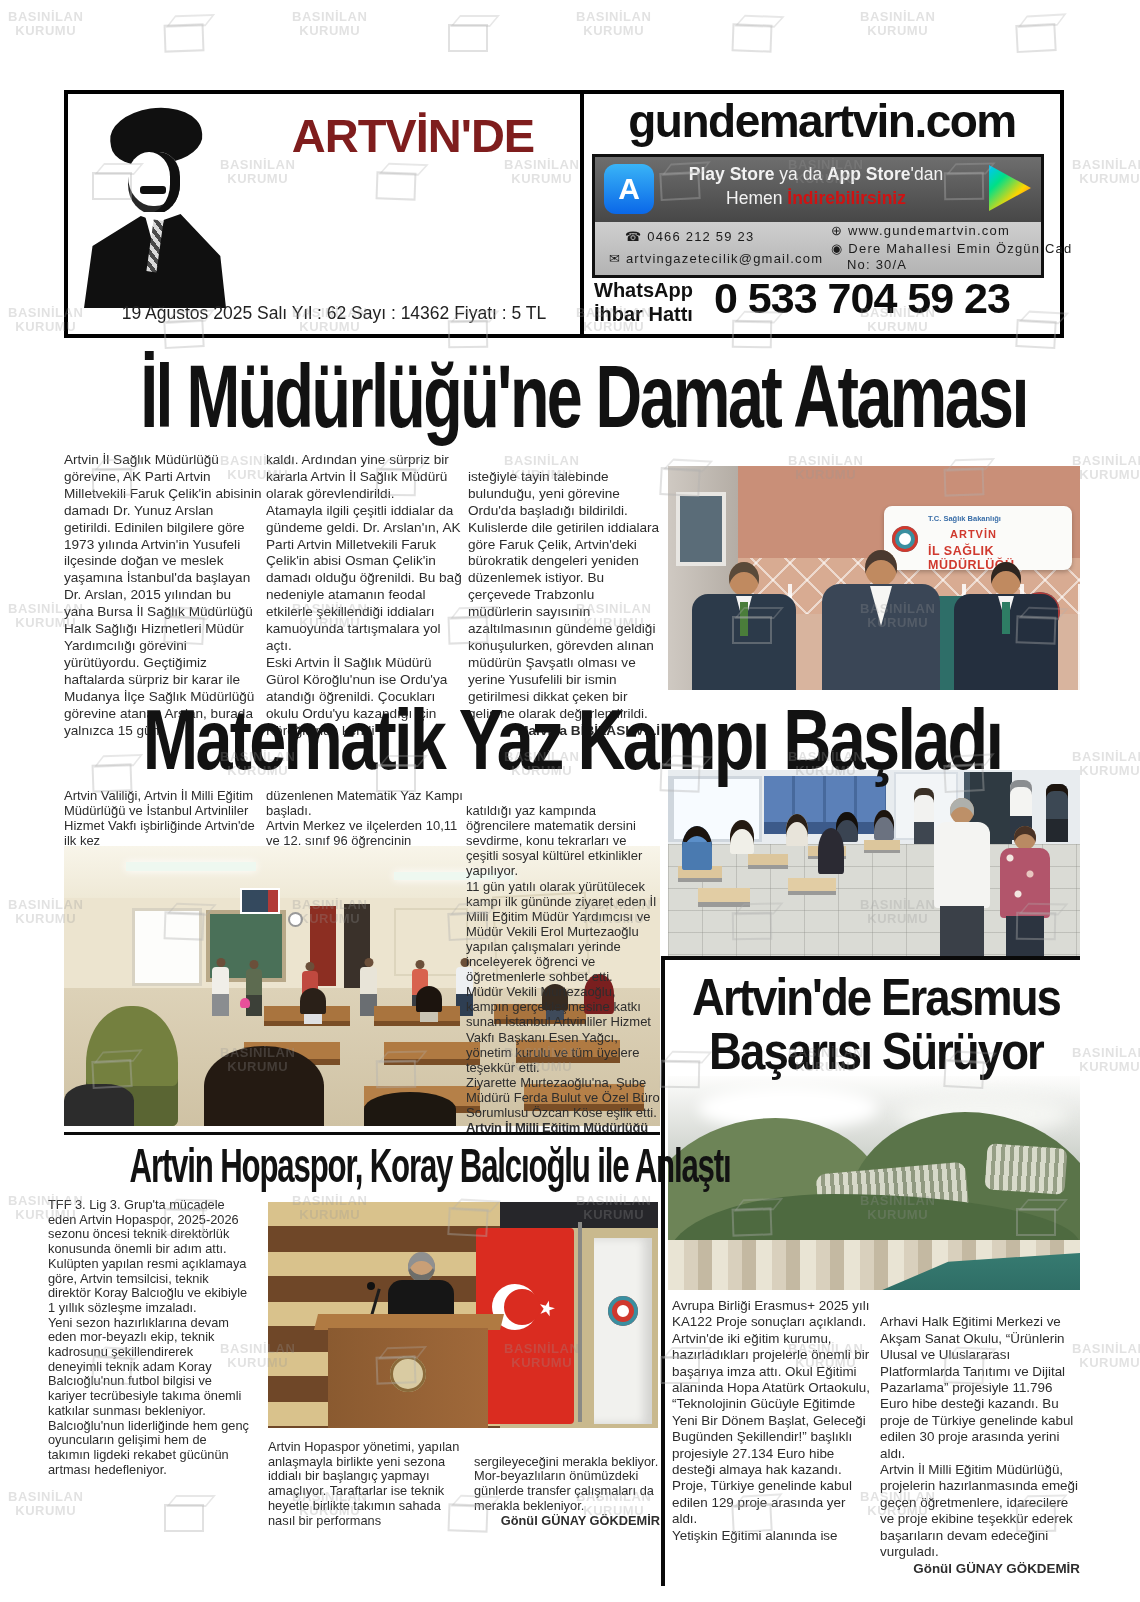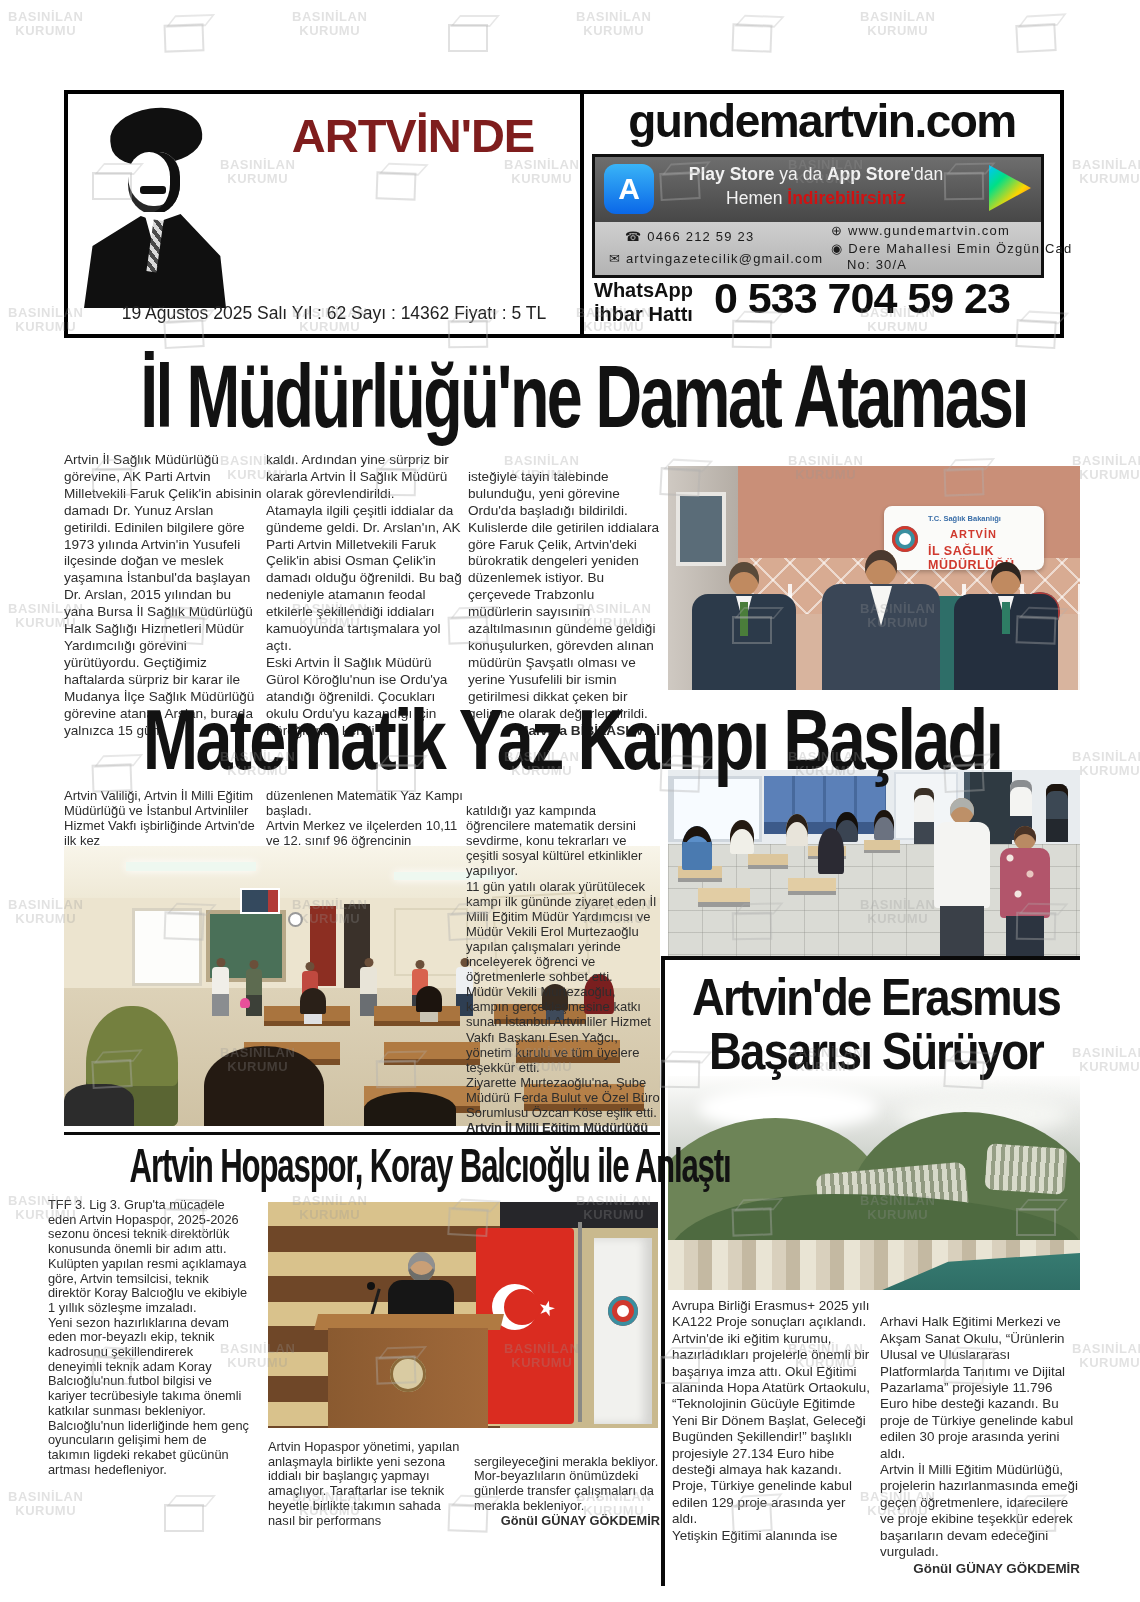--- a/index.html
+++ b/index.html
@@ -98,21 +98,21 @@
   </div>
 
   <div class="photo" style="left:668px;top:466px;width:412px;height:224px;background:#d8b49e;">
     <div class="abs" style="left:0;top:0;width:70px;height:224px;background:linear-gradient(90deg,#cfc9c2,#b4ada5);"></div>
     <div class="abs" style="left:8px;top:26px;width:42px;height:66px;background:#5a6c78;border:4px solid #e8e6e2;"></div>
     <div class="abs" style="left:70px;top:0;width:342px;height:92px;background:#c98f78;"></div>
     <div class="abs" style="left:70px;top:92px;width:342px;height:56px;background:#d8ab92;background-image:repeating-linear-gradient(45deg,rgba(255,255,255,.55) 0 2px,transparent 2px 24px),repeating-linear-gradient(-45deg,rgba(255,255,255,.55) 0 2px,transparent 2px 24px);"></div>
     <div class="abs" style="left:120px;top:118px;width:292px;height:106px;background:linear-gradient(180deg,#9ed1cb,#7fbab4);background-image:repeating-linear-gradient(90deg,rgba(255,255,255,.85) 0 4px,transparent 4px 58px);"></div>
     <div class="abs" style="left:252px;top:130px;width:58px;height:94px;background:#2e6e68;"></div>
     <div class="abs" style="left:352px;top:126px;width:40px;height:40px;border-radius:50%;background:#f4f4f2;box-shadow:inset 0 0 0 4px #b23a38, inset 0 0 0 10px #2e7d78;"></div>
-    <div class="abs" style="left:216px;top:40px;width:160px;height:64px;background:#fbfbf9;border-radius:8px;box-shadow:0 2px 4px rgba(0,0,0,.25);">
+    <div class="abs" style="left:216px;top:40px;width:188px;height:64px;background:#fbfbf9;border-radius:8px;box-shadow:0 2px 4px rgba(0,0,0,.25);">
       <div class="abs" style="left:8px;top:20px;width:26px;height:26px;border-radius:50%;background:#fff;box-shadow:inset 0 0 0 3px #d0392e, inset 0 0 0 7px #3a8fa0;"></div>
       <div class="abs sign-small" style="left:44px;top:8px;">T.C. Sağlık Bakanlığı</div>
       <div class="abs sign-l1" style="left:44px;top:22px;">ARTVİN</div>
       <div class="abs sign-l2" style="left:44px;top:38px;">İL SAĞLIK MÜDÜRLÜĞÜ</div>
     </div>
 
     <div class="abs" style="left:24px;top:96px;width:104px;height:128px;">
       <div class="abs" style="left:37px;top:0;width:30px;height:34px;border-radius:50%;background:#c08a60;box-shadow:inset 0 10px 0 #5a4a3a;"></div>
       <div class="abs" style="left:0;top:32px;width:104px;height:96px;border-radius:16px 16px 0 0;background:#2c3a4a;"></div>
       <div class="abs" style="left:44px;top:34px;width:16px;height:30px;background:#f4f4f4;clip-path:polygon(0 0,100% 0,50% 100%);"></div>

